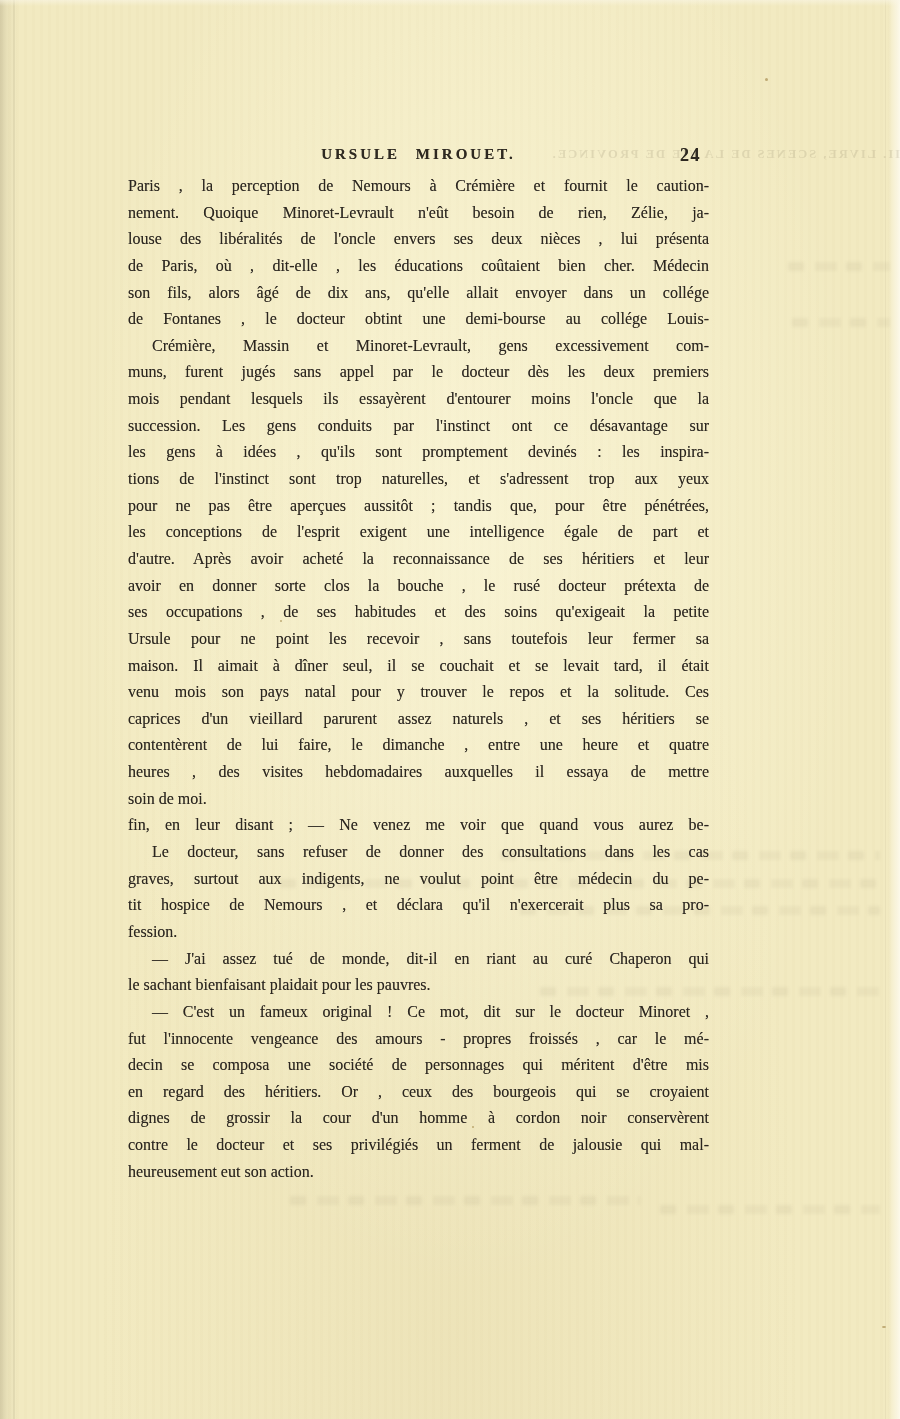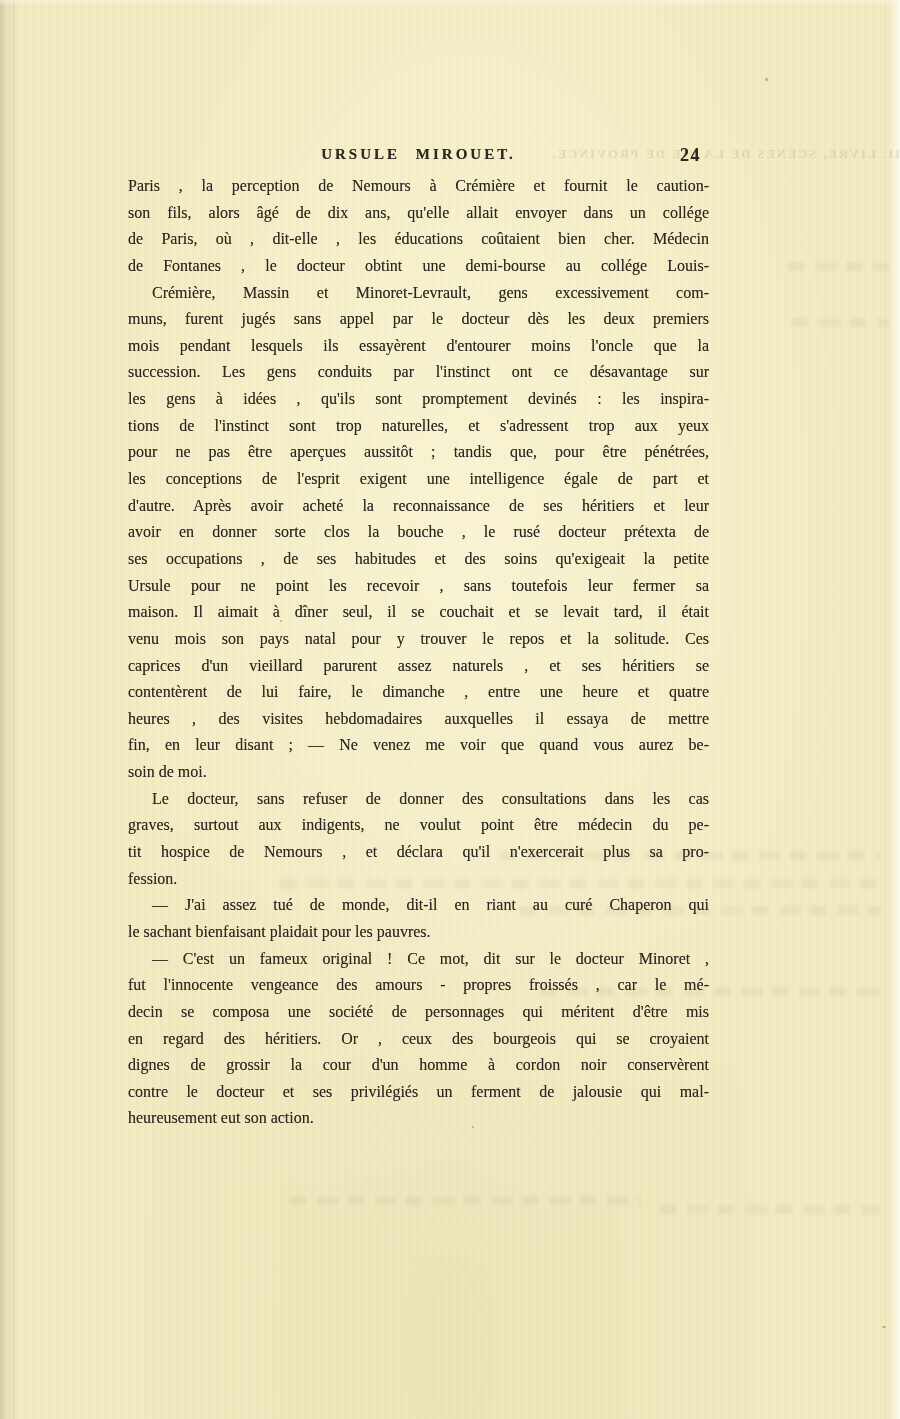--- a/index.html
+++ b/index.html
@@ -153,42 +153,44 @@
   <div class="speck" style="left:882px; top:1326px; width:4px; height:2px;"></div>
   <div class="speck" style="left:280px; top:620px; width:2px; height:2px;"></div>
 
   <div class="header-row">
     <span class="running-title">URSULE MIROUET.</span>
     <span class="page-number">24</span>
   </div>
 
   <div class="text-body">
       <div class="line">Paris , la perception de Nemours à Crémière et fournit le caution-</div>
+      <div class="line">nement. Quoique Minoret-Levrault n'eût besoin de rien, Zélie, ja-</div>
+      <div class="line">louse des libéralités de l'oncle envers ses deux nièces , lui présenta</div>
+      <div class="line">de Paris, où , dit-elle , les éducations coûtaient bien cher. Médecin</div>
       <div class="line">son fils, alors âgé de dix ans, qu'elle allait envoyer dans un collége</div>
-      <div class="line">de Paris, où , dit-elle , les éducations coûtaient bien cher. Médecin</div>
       <div class="line">de Fontanes , le docteur obtint une demi-bourse au collége Louis-</div>
       <div class="line indent">Crémière, Massin et Minoret-Levrault, gens excessivement com-</div>
       <div class="line">muns, furent jugés sans appel par le docteur dès les deux premiers</div>
       <div class="line">mois pendant lesquels ils essayèrent d'entourer moins l'oncle que la</div>
       <div class="line">succession. Les gens conduits par l'instinct ont ce désavantage sur</div>
       <div class="line">les gens à idées , qu'ils sont promptement devinés : les inspira-</div>
       <div class="line">tions de l'instinct sont trop naturelles, et s'adressent trop aux yeux</div>
       <div class="line">pour ne pas être aperçues aussitôt ; tandis que, pour être pénétrées,</div>
       <div class="line">les conceptions de l'esprit exigent une intelligence égale de part et</div>
       <div class="line">d'autre. Après avoir acheté la reconnaissance de ses héritiers et leur</div>
       <div class="line">avoir en donner sorte clos la bouche , le rusé docteur prétexta de</div>
       <div class="line">ses occupations , de ses habitudes et des soins qu'exigeait la petite</div>
       <div class="line">Ursule pour ne point les recevoir , sans toutefois leur fermer sa</div>
       <div class="line">maison. Il aimait à dîner seul, il se couchait et se levait tard, il était</div>
       <div class="line">venu mois son pays natal pour y trouver le repos et la solitude. Ces</div>
       <div class="line">caprices d'un vieillard parurent assez naturels , et ses héritiers se</div>
       <div class="line">contentèrent de lui faire, le dimanche , entre une heure et quatre</div>
       <div class="line">heures , des visites hebdomadaires auxquelles il essaya de mettre</div>
+      <div class="line endline">soin de moi.</div>
       <div class="line">fin, en leur disant ; — Ne venez me voir que quand vous aurez be-</div>
-      <div class="line endline">soin de moi.</div>
       <div class="line indent">Le docteur, sans refuser de donner des consultations dans les cas</div>
       <div class="line">graves, surtout aux indigents, ne voulut point être médecin du pe-</div>
       <div class="line">tit hospice de Nemours , et déclara qu'il n'exercerait plus sa pro-</div>
       <div class="line endline">fession.</div>
       <div class="line indent">— J'ai assez tué de monde, dit-il en riant au curé Chaperon qui</div>
       <div class="line endline">le sachant bienfaisant plaidait pour les pauvres.</div>
       <div class="line indent">— C'est un fameux original ! Ce mot, dit sur le docteur Minoret ,</div>
       <div class="line">fut l'innocente vengeance des amours - propres froissés , car le mé-</div>
       <div class="line">decin se composa une société de personnages qui méritent d'être mis</div>
       <div class="line">en regard des héritiers. Or , ceux des bourgeois qui se croyaient</div>

